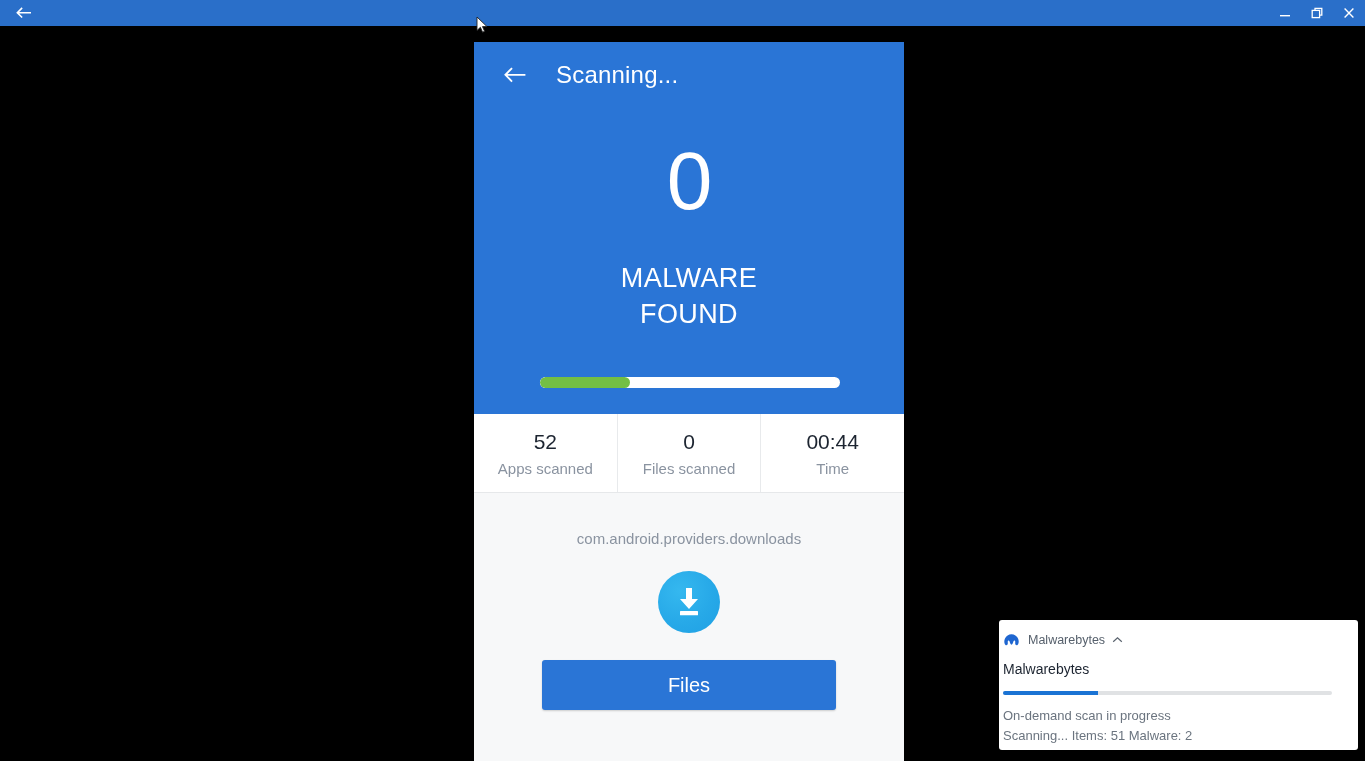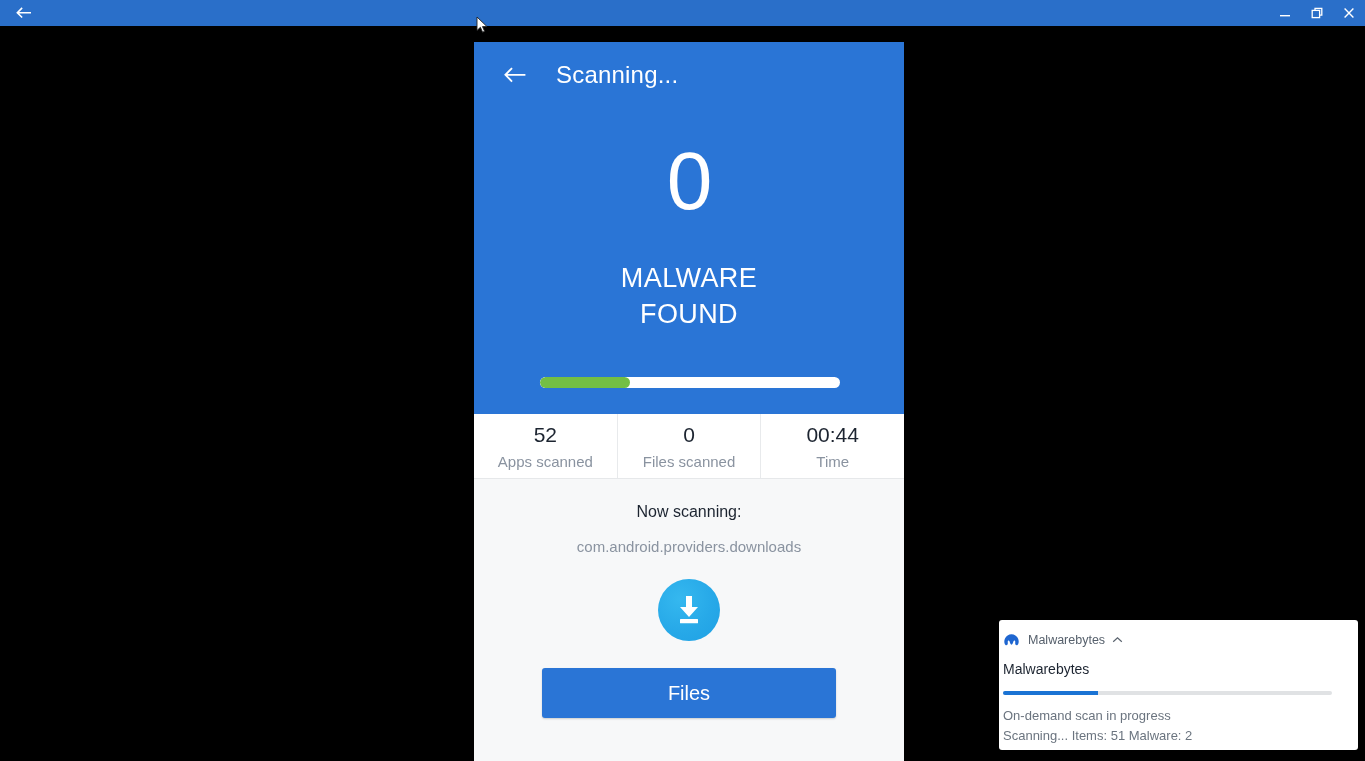--- a/index.html
+++ b/index.html
@@ -99,21 +99,21 @@
   .hero-progress-fill {
     height: 100%;
     background: #73bf44;
     border-radius: 6px;
   }
 
   
   .stats-row {
     display: flex;
     background: #ffffff;
-    height: 65px;
+    height: 79px;
     border-bottom: 1px solid #e6e8ea;
   }
   .stat-cell {
     flex: 1 1 0;
     display: flex; flex-direction: column;
     align-items: center; justify-content: center;
     border-right: 1px solid #e8eaec;
   }
   .stat-cell:last-child { border-right: none; }
   .stat-value {
@@ -301,21 +301,20 @@
       <div class="stat-value">0</div>
       <div class="stat-label">Files scanned</div>
     </div>
     <div class="stat-cell">
       <div class="stat-value">00:44</div>
       <div class="stat-label">Time</div>
     </div>
   </div>
 
   <div class="scan-body">
-    <div class="now-scanning-label">Now scanning:</div>
     <div class="now-scanning-target">com.android.providers.downloads</div>
 
     <div class="app-icon">
       <svg width="32" height="34" viewBox="0 0 32 34">
         <path d="M13 3 L19 3 L19 14 L25 14 L16 24 L7 14 L13 14 Z" fill="#ffffff"></path>
         <rect x="7" y="26" width="18" height="4.2" rx="0.5" fill="#ffffff"></rect>
       </svg>
     </div>
 
     <button class="stop-button">Files</button>

